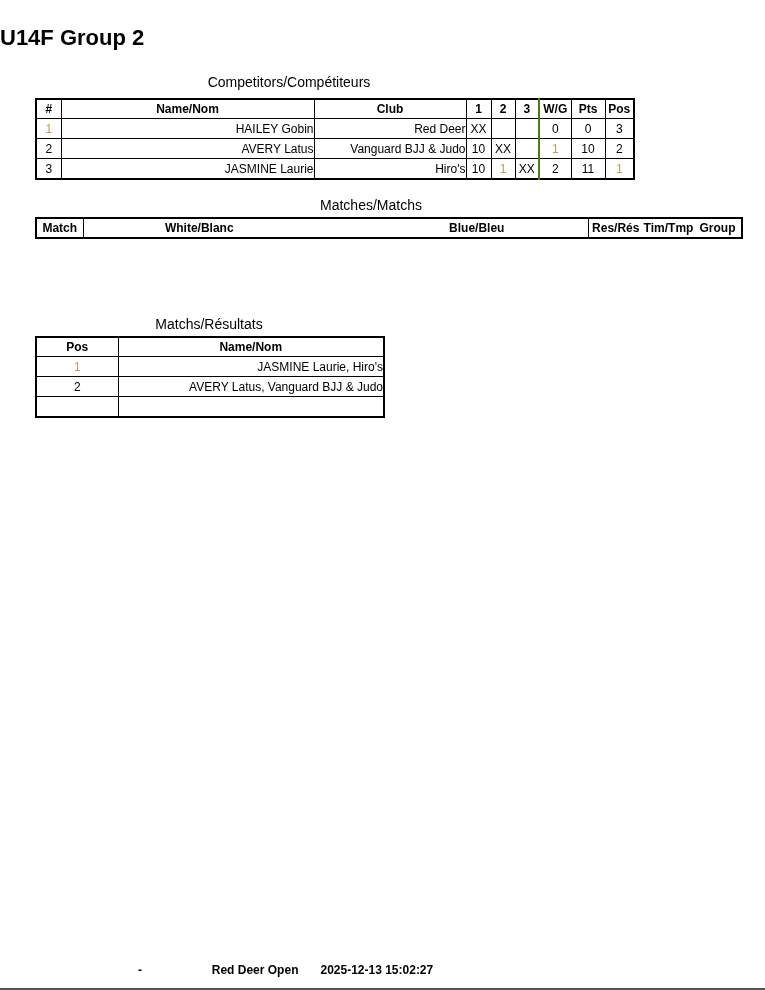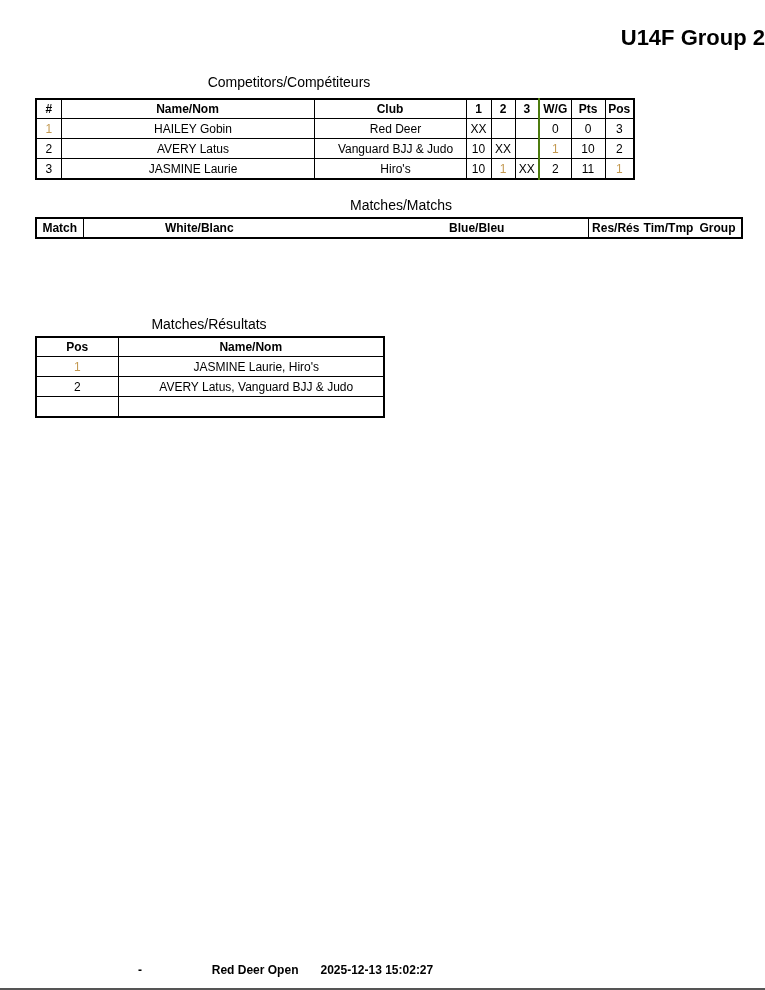--- a/index.html
+++ b/index.html
@@ -6,48 +6,48 @@
   #page {
     position:relative;
     width:765px; height:990px;
     background:#ffffff;
     color:#000;
     font-family:"Liberation Sans", sans-serif;
     overflow:hidden;
   }
   .page-title {
     position:absolute; left:0; top:25px; width:765px;
-    text-align:right; font-size:22px; font-weight:bold;
+    text-align:left; font-size:22px; font-weight:bold;
   }
   .section-heading {
     position:absolute; font-size:14px; font-weight:normal; text-align:center;
   }
   #competitors-heading { left:35px; top:74px;  width:508px; }
-  #matches-heading     { left:48px; top:197px; width:706px; }
+  #matches-heading     { left:18px; top:197px; width:706px; }
   #results-heading     { left:35px; top:316px; width:348px; }
 
   table {
     position:absolute;
     border-collapse:collapse;
     table-layout:fixed;
     border:2px solid #000;
     background:#fff;
   }
   th, td {
     border:1px solid #000;
     font-size:12px;
     padding:0 0;
     white-space:nowrap;
     overflow:hidden;
     vertical-align:middle;
   }
   th { height:18px; font-weight:bold; text-align:center; }
   td { height:19px; }
   .ctr  { text-align:center; }
-  .left { text-align:center; padding-left:11px; }
+  .left { text-align:right; padding-left:11px; }
   .thickL { border-left:2px solid #4d7c0f; }
   .tan  { color:#c49a52; }
   .bold { font-weight:bold; }
   
   .h-nr { border-left:none; border-right:none; }
   .h-nrR { border-right:none; }
   .h-nrL { border-left:none; }
 
   #competitors-table { left:35px; top:98px; }
   #matches-table     { left:35px; top:217px; }
@@ -153,21 +153,21 @@
       <th class="h-nr"></th>
       <th class="h-nr"></th>
       <th class="h-nrL">Blue/Bleu</th>
       <th class="h-nrR">Res/Rés</th>
       <th class="h-nr">Tim/Tmp</th>
       <th class="h-nrL">Group</th>
     </tr>
   </tbody>
     </table>
 
-  <div id="results-heading" class="section-heading">Matches/Résultats</div>
+  <div id="results-heading" class="section-heading">Matchs/Résultats</div>
 
   <table id="results-table">
     <colgroup>
       <col style="width:82px">
         <col style="width:266px">
     </colgroup>
     <tbody>
         <tr>
       <th>Pos</th>
       <th>Name/Nom</th>

